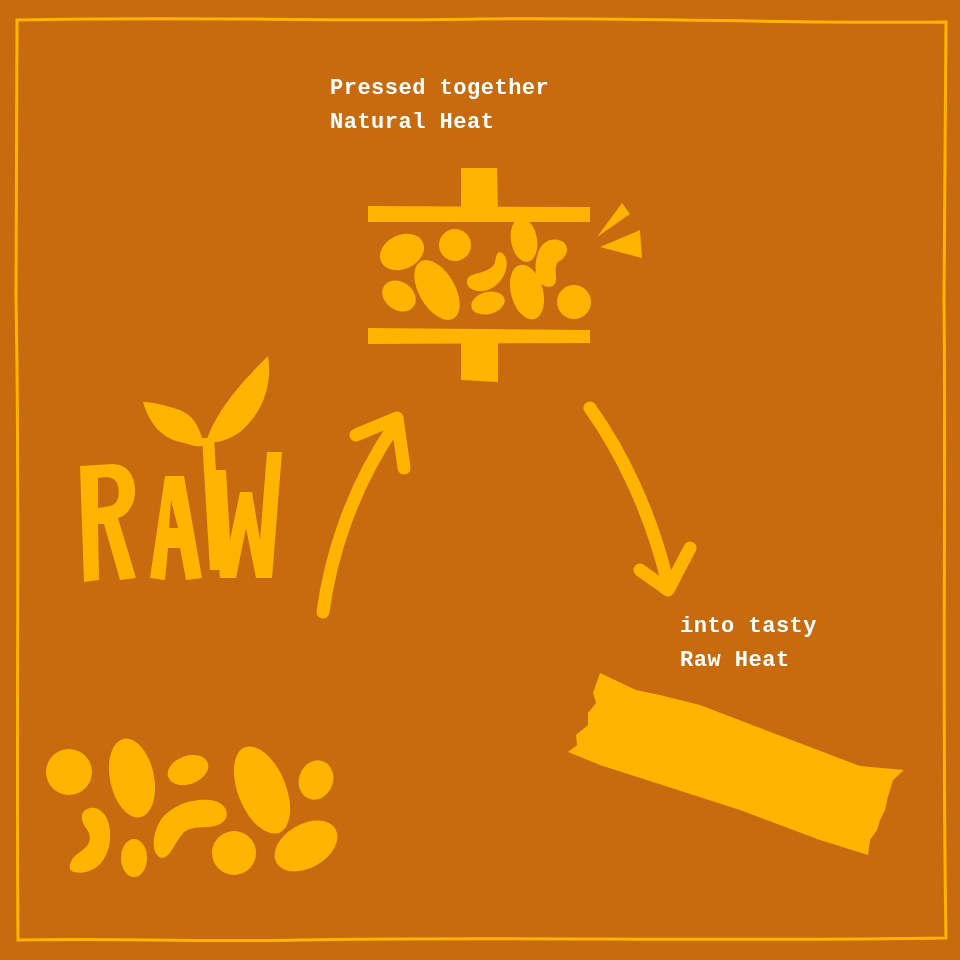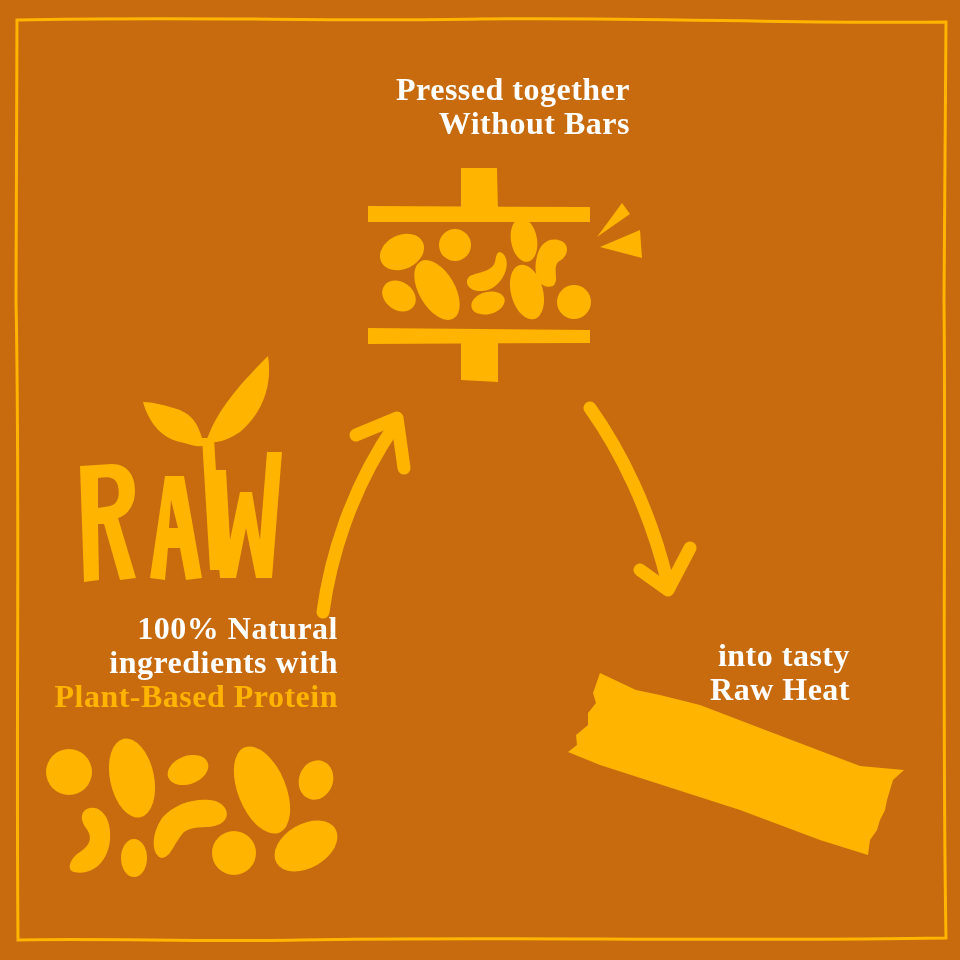--- a/index.html
+++ b/index.html
@@ -1,24 +1,24 @@
 <!DOCTYPE html>
 <html><head>
 <meta charset="utf-8">
 <style>
   html, body { margin: 0; padding: 0; }
   body { width: 960px; height: 960px; overflow: hidden; background: #C86B0E; position: relative; font-family: "DejaVu Sans", sans-serif; }
   .canvas { position: absolute; left: 0; top: 0; width: 960px; height: 960px; background: var(--bg, #C86B0E); }
   svg.art { position: absolute; left: 0; top: 0; }
-  .label { position: absolute; text-align: right; font-weight: bold; letter-spacing: 0.5px; line-height: 34px; font-size: 32px; font-family: Liberation Serif, serif; }
+  .label { position: absolute; text-align: left; font-weight: bold; letter-spacing: 0.5px; line-height: 34px; font-size: 22px; font-family: Liberation Mono, monospace; }
   .white { color: #FFFFFF; }
   .gold { color: #FFB400; }
   .caption-top { left: 330px; top: 72px; width: 300px; }
   .caption-left { left: 28px; top: 611px; width: 310px; }
-  .caption-right { left: 680px; top: 610px; width: 170px; margin-top: 28px; }
+  .caption-right { left: 680px; top: 610px; width: 170px; }
   .line { display: block; white-space: nowrap; }
 </style>
 </head>
 <body>
 
 <div class="canvas" style="--bg: #C86B0E;">
 
   <svg class="art" width="960" height="960" viewBox="0 0 960 960">
 
     <path d="M17,20 C200,16 320,22 480,19 C640,17 800,24 946,22 L944,300 C946,500 942,700 946,938 C700,942 500,936 300,940 C200,942 100,938 18,940 C16,700 20,500 16,300 Z" fill="none" stroke="#FFB400" stroke-width="3"></path>
@@ -74,26 +74,21 @@
       <ellipse cx="306" cy="846" rx="34" ry="22" transform="rotate(-30 306 846)"></ellipse>
     </g>
 
     <g>
       <polygon fill="#FFB400" points="600,673 636,690 660,695 700,705 860,766 904,770 893,780 890,790 887,800 885,810 880,820 877,830 870,840 868,855 820,840 740,810 600,765 568,752 577,745 576,735 588,725 588,713 596,703 593,693"></polygon>
     </g>
   </svg>
 
   <div class="label white caption-top">
     <span class="line">Pressed together</span>
-    <span class="line">Without Bars</span>
+    <span class="line">Natural Heat</span>
   </div>
 
-  <div class="label caption-left">
-    <span class="line white">100% Natural</span>
-    <span class="line white">ingredients with</span>
-    <span class="line gold">Plant-Based Protein</span>
-  </div>
 
   <div class="label white caption-right">
     <span class="line">into tasty</span>
     <span class="line">Raw Heat</span>
   </div>
 </div>
 
 </body></html>

